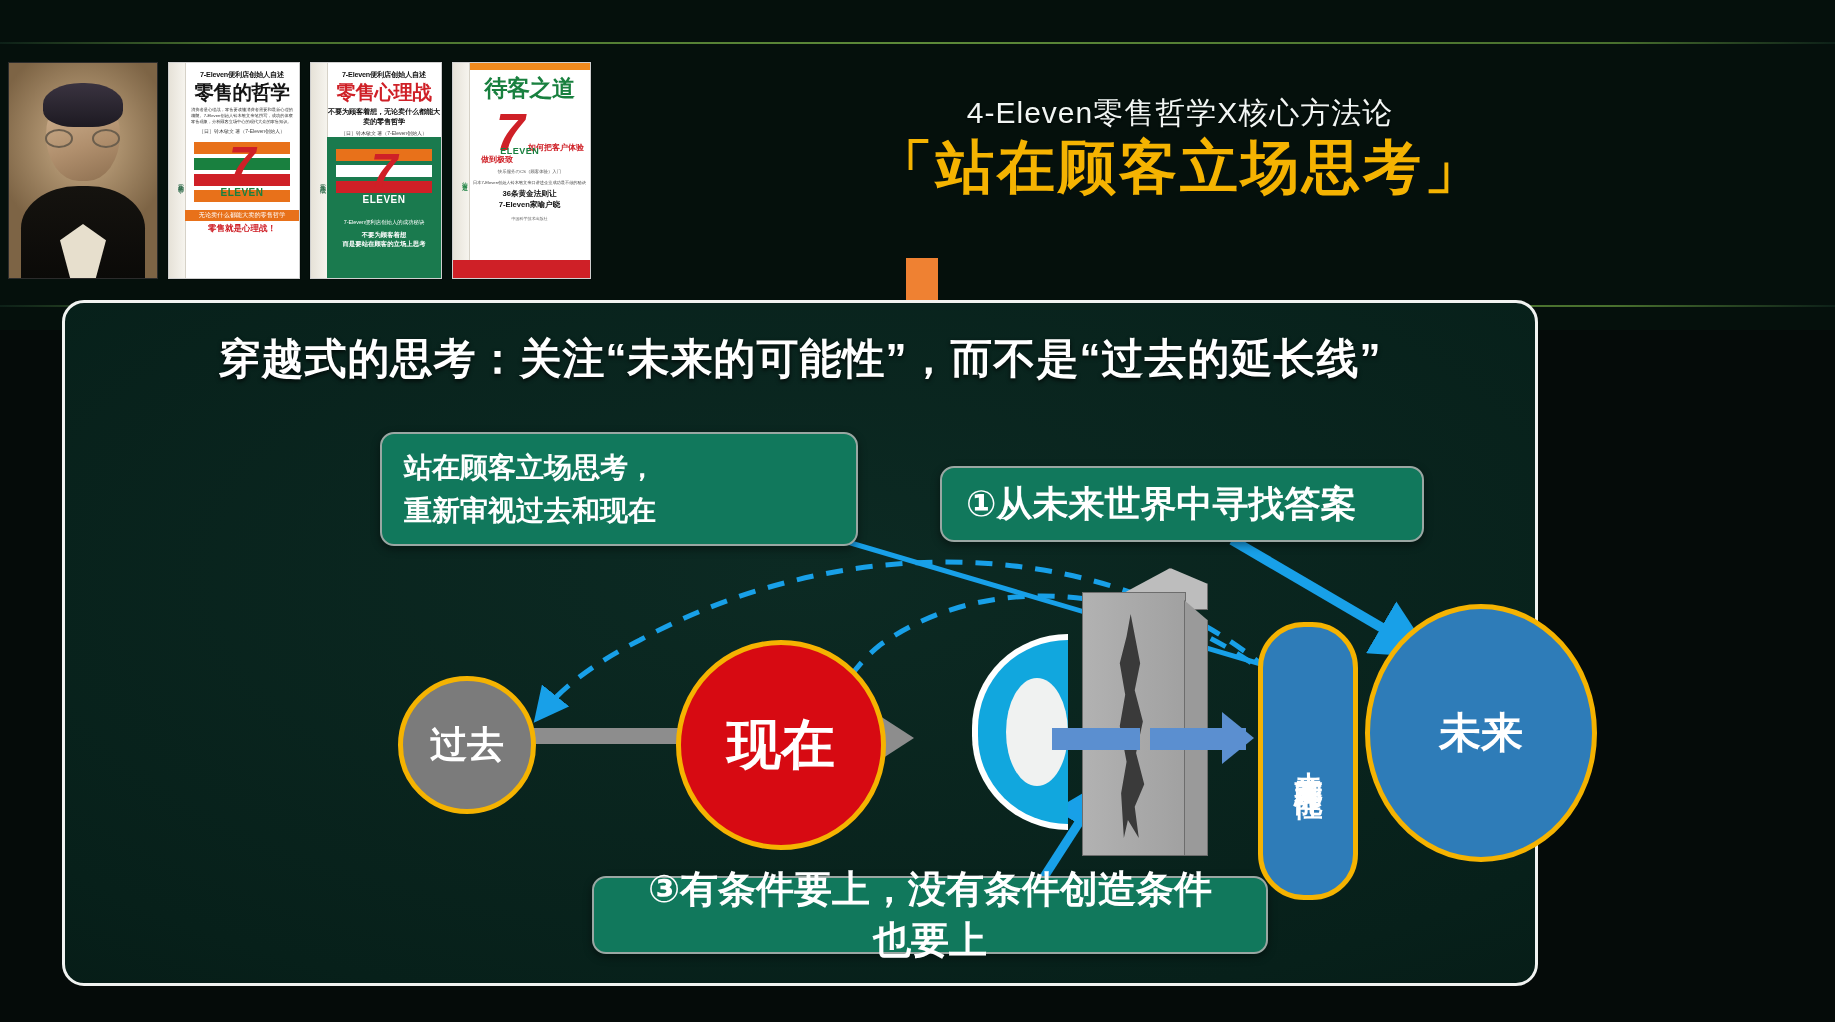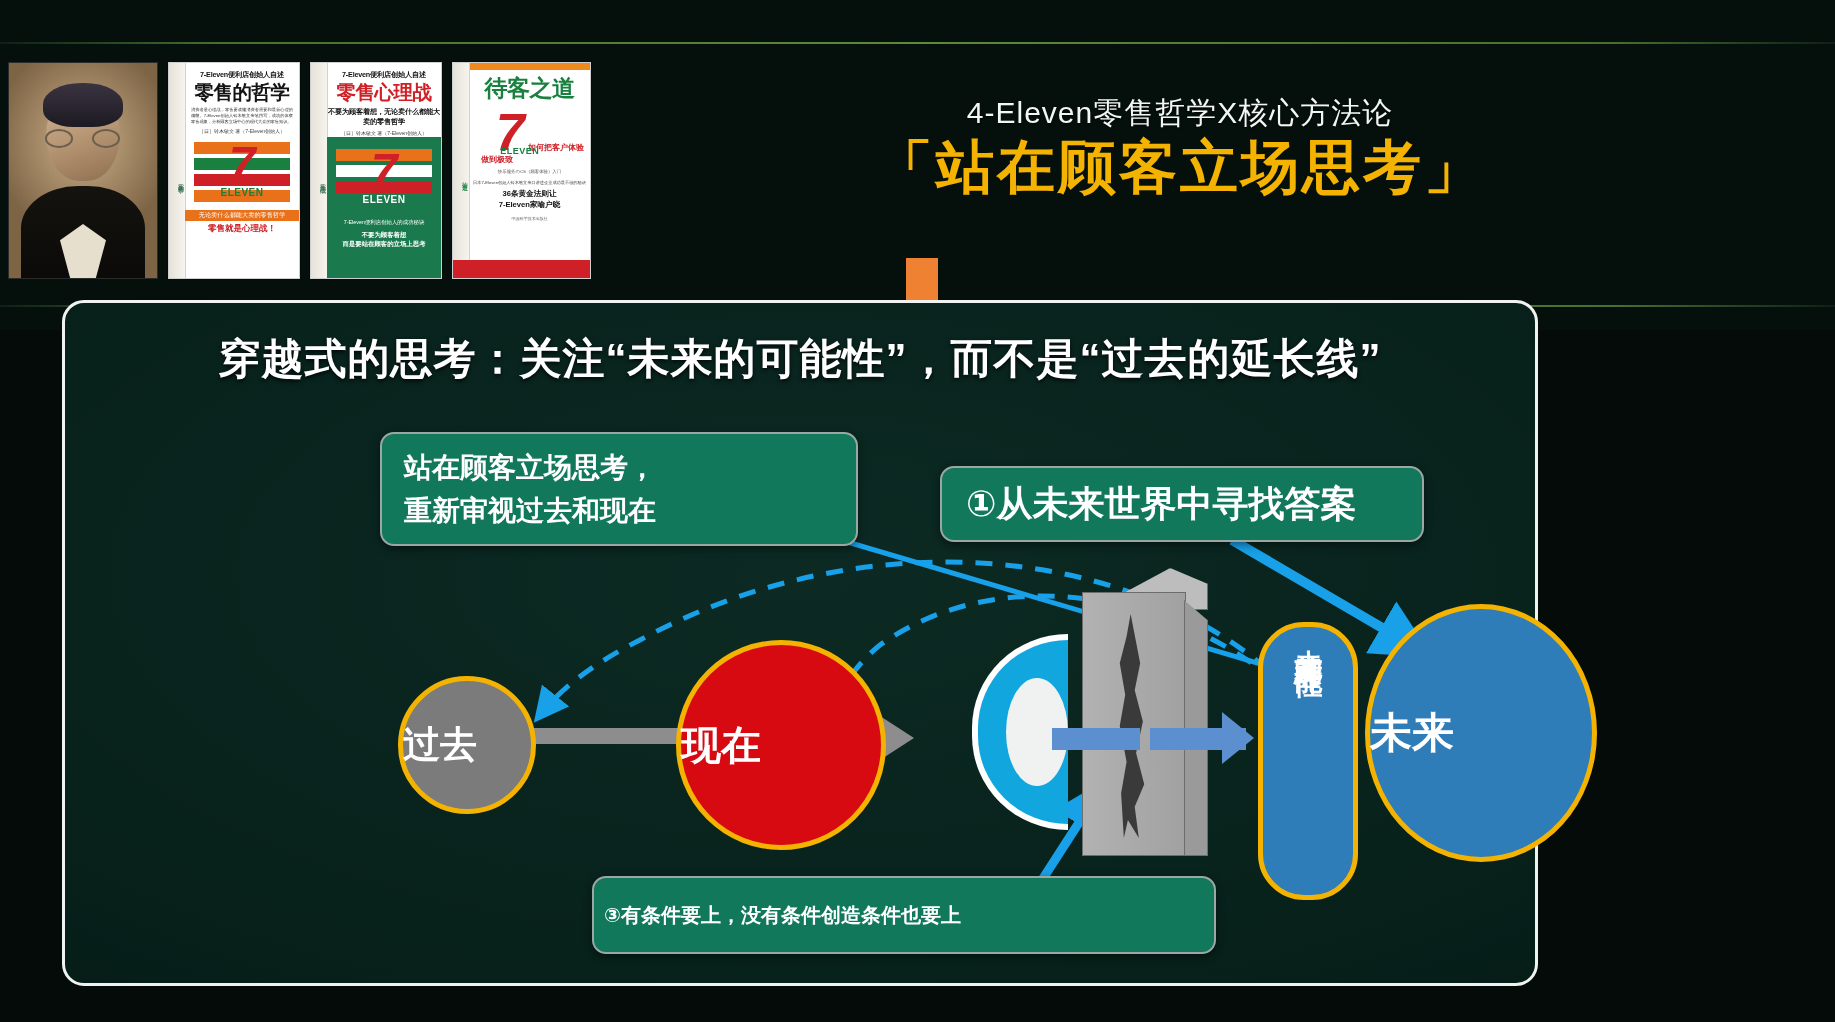--- a/index.html
+++ b/index.html
@@ -91,29 +91,29 @@
   .board-h{position:absolute;left:0;right:0;top:28px;text-align:center;
            font-size:42px;font-weight:bold;color:#ffffff;letter-spacing:1px;
            text-shadow:0 2px 4px rgba(0,0,0,.8);white-space:nowrap;}
 
   
   .callout{position:absolute;background:#11785c;border:2px solid #9aa7a3;
            border-radius:14px;color:#fff;font-weight:bold;
            display:flex;align-items:center;box-shadow:0 3px 8px rgba(0,0,0,.45);}
   .c2{left:380px;top:432px;width:430px;height:110px;padding:0 22px;font-size:28px;line-height:1.55;}
   .c1{left:940px;top:466px;width:432px;height:72px;padding:0 24px;font-size:36px;}
-  .c3{left:592px;top:876px;width:600px;height:74px;padding:0 10px;font-size:20px;text-align:center;}
-
-  
-  .node{position:absolute;display:flex;align-items:center;
+  .c3{left:592px;top:876px;width:600px;height:74px;padding:0 36px;font-size:38px;text-align:center;}
+
+  
+  .node{position:absolute;display:flex;align-items:center;justify-content:center;
         color:#fff;font-weight:bold;text-align:center;}
   .n-past{left:398px;top:676px;width:128px;height:128px;border-radius:50%;
           background:#7b7b7b;border:5px solid #f5b301;font-size:37px;line-height:1.06;}
   .n-now{left:676px;top:640px;width:200px;height:200px;border-radius:50%;
-         background:#d70a12;border:5px solid #f5b301;font-size:40px;}
+         background:#d70a12;border:5px solid #f5b301;font-size:54px;}
   .n-poss{left:1258px;top:622px;width:90px;height:268px;border-radius:46px;
           background:#2e7cb8;border:5px solid #f5b301;font-size:28px;
           writing-mode:vertical-rl;letter-spacing:4px;line-height:1;}
   .n-future{left:1365px;top:604px;width:222px;height:248px;border-radius:50%;
             background:#2e7cb8;border:5px solid #f5b301;font-size:42px;z-index:2;}
 
   
   .lens{position:absolute;left:972px;top:634px;width:96px;height:196px;}
   .lens-out{position:absolute;inset:0;background:#ffffff;
             border-radius:100px 0 0 100px / 98px 0 0 98px;}

